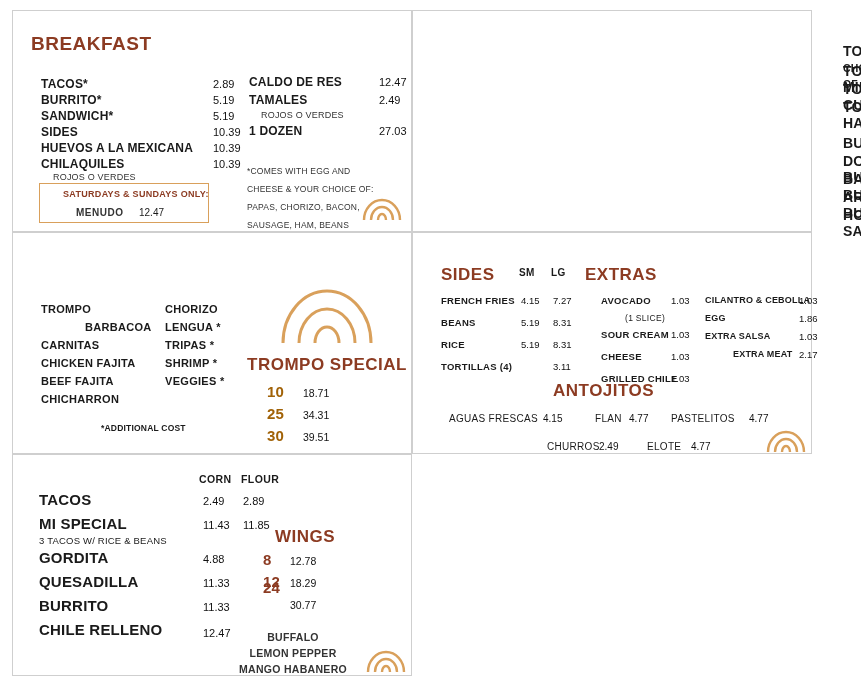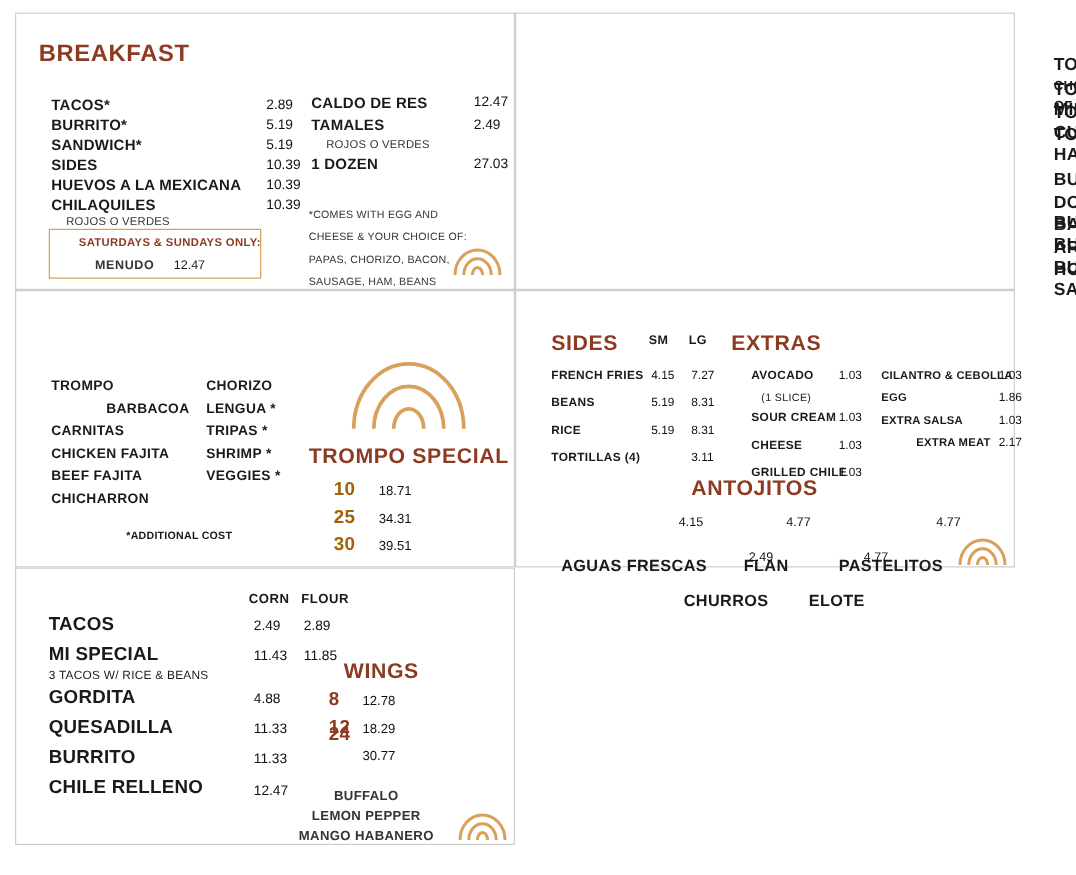--- a/index.html
+++ b/index.html
@@ -70,21 +70,21 @@
   
   .s-hdr{position:absolute;font-size:10px;font-weight:bold;letter-spacing:.3px;}
   .s-item{left:28px;font-size:9.5px;font-weight:bold;letter-spacing:.3px;}
   .s-sm{left:108px;font-size:9.5px;}
   .s-lg{left:140px;font-size:9.5px;}
   .e-item{left:188px;font-size:9.5px;font-weight:bold;letter-spacing:.3px;}
   .e-price{left:258px;font-size:9.5px;}
   .e2-item{left:292px;font-size:9px;font-weight:bold;letter-spacing:.2px;}
   .e2-price{left:386px;font-size:9.5px;}
 
-  .a-item{font-size:13px;font-weight:bold;letter-spacing:.3px;margin-top:32px;}
+  .a-item{font-size:10px;font-weight:normal;letter-spacing:.3px;}
   .a-price{font-size:10px;font-weight:normal;}
 
   
   .tk-item{left:26px;font-size:15px;font-weight:bold;}
   .tk-corn{left:190px;font-size:11px;}
   .tk-flour{left:230px;font-size:11px;}
   .tk-colhdr{font-size:10.5px;font-weight:bold;letter-spacing:.4px;}
   .w-qty{left:250px;font-size:15px;font-weight:bold;color:#8c3b22;}
   .w-price{left:277px;font-size:10.5px;}
   .w-flav{font-size:10.5px;font-weight:bold;letter-spacing:.3px;color:#333;text-align:center;width:160px;left:200px;position:absolute;}
@@ -205,21 +205,21 @@
     <div class="price s-sm" style="top:84px;">5.19</div>
     <div class="price s-lg" style="top:84px;">8.31</div>
     <div class="row s-item" style="top:106px;">RICE</div>
     <div class="price s-sm" style="top:106px;">5.19</div>
     <div class="price s-lg" style="top:106px;">8.31</div>
     <div class="row s-item" style="top:128px;">TORTILLAS (4)</div>
     <div class="price s-lg" style="top:128px;">3.11</div>
 
     <div class="row e-item" style="top:62px;">AVOCADO</div>
     <div class="price e-price" style="top:62px;">1.03</div>
-    <div class="row e-item" style="top:80px;font-size:8.5px;font-weight:normal;left:196px;">(1 SLICE)</div>
+    <div class="row e-item" style="top:80px;font-size:8.5px;font-weight:normal;left:212px;">(1 SLICE)</div>
     <div class="row e-item" style="top:96px;">SOUR CREAM</div>
     <div class="price e-price" style="top:96px;">1.03</div>
     <div class="row e-item" style="top:118px;">CHEESE</div>
     <div class="price e-price" style="top:118px;">1.03</div>
     <div class="row e-item" style="top:140px;">GRILLED CHILE</div>
     <div class="price e-price" style="top:140px;">1.03</div>
 
     <div class="row e2-item" style="top:62px;">CILANTRO &amp; CEBOLLA</div>
     <div class="price e2-price" style="top:62px;">1.03</div>
     <div class="row e2-item" style="top:80px;">EGG</div>

